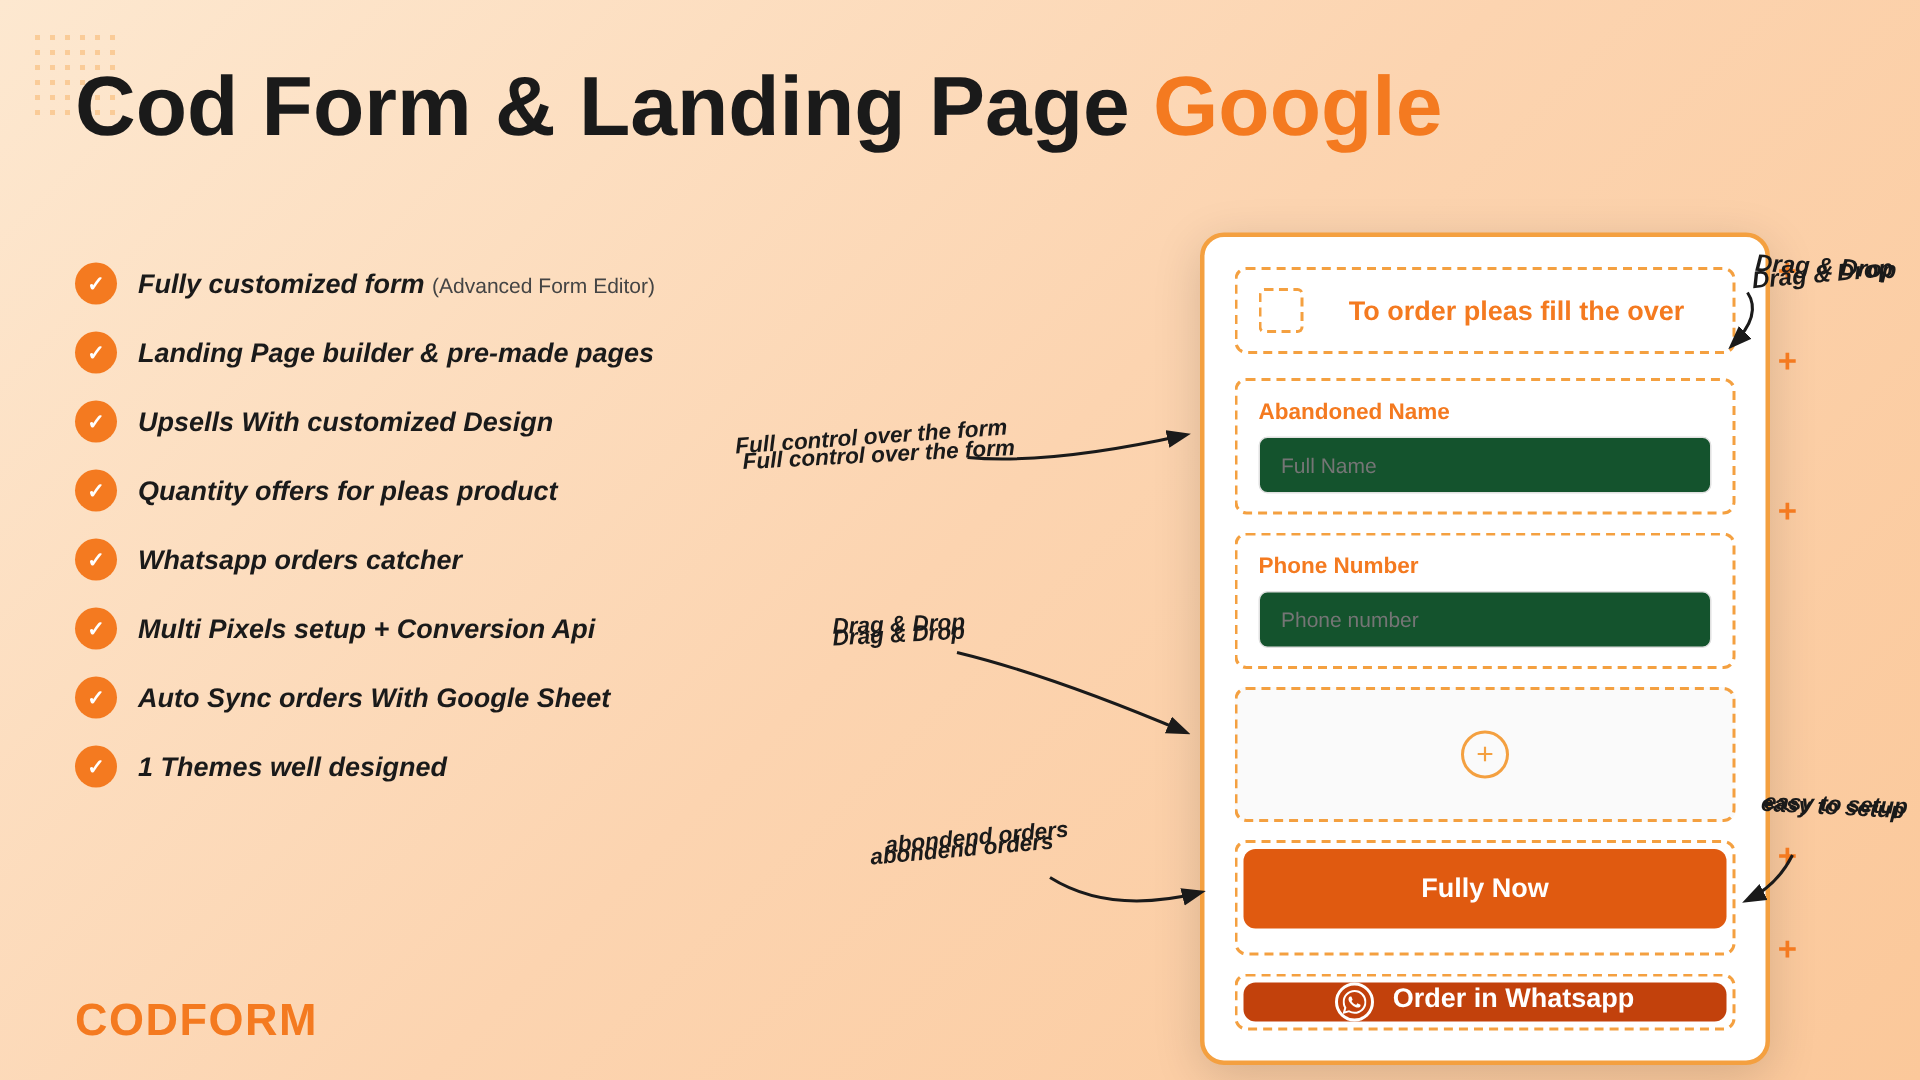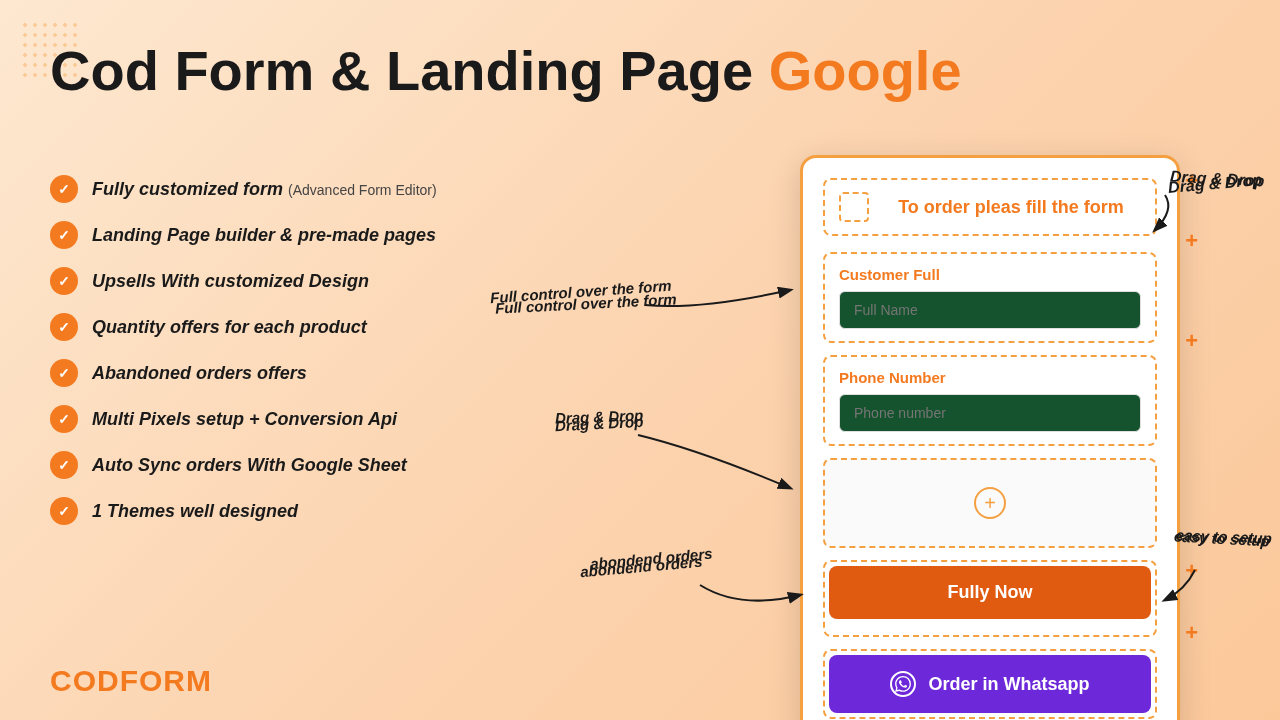--- a/index.html
+++ b/index.html
@@ -217,30 +217,28 @@
 
     
     .btn-whatsapp-row {
       border: 2px dashed #f4a040;
       border-radius: 8px;
       padding: 4px;
     }
 
     .btn-whatsapp {
       width: 100%;
-      background: #6d28d9;
+      background: #c2410c;
       color: white;
       border: none;
       border-radius: 8px;
-      padding: 16px;
       font-size: 18px;
       font-weight: 800;
       cursor: pointer;
       display: flex;
-      align-items: center;
       justify-content: center;
       gap: 12px;
     }
 
     .whatsapp-icon {
       width: 26px;
       height: 26px;
       border: 2px solid white;
       border-radius: 50%;
       display: flex;
@@ -271,25 +269,25 @@
   <li>
     <span class="check-icon">✓</span>
     <span class="item-text">Landing Page builder &amp; pre-made pages</span>
   </li>
   <li>
     <span class="check-icon">✓</span>
     <span class="item-text">Upsells With customized Design</span>
   </li>
   <li>
     <span class="check-icon">✓</span>
-    <span class="item-text">Quantity offers for each product</span>
-  </li>
-  <li>
-    <span class="check-icon">✓</span>
-    <span class="item-text">Abandoned orders offers</span>
+    <span class="item-text">Quantity offers for pleas product</span>
+  </li>
+  <li>
+    <span class="check-icon">✓</span>
+    <span class="item-text">Whatsapp orders catcher</span>
   </li>
   <li>
     <span class="check-icon">✓</span>
     <span class="item-text">Multi Pixels setup + Conversion Api</span>
   </li>
   <li>
     <span class="check-icon">✓</span>
     <span class="item-text">Auto Sync orders With Google Sheet</span>
   </li>
   <li>
@@ -297,25 +295,25 @@
     <span class="item-text">1 Themes well designed</span>
   </li>
 </ul>
 
 <div class="codform-logo">CODFORM</div>
 
 <div class="form-panel">
 
   <div class="form-title-row">
     <div class="form-title-icon"></div>
-    <div class="form-title-text">To order pleas fill the form</div>
+    <div class="form-title-text">To order pleas fill the over</div>
   </div>
 
   <div class="field-group">
-    <div class="field-label">Customer Full</div>
+    <div class="field-label">Abandoned Name</div>
     <input class="field-input" type="text" placeholder="Full Name" style="">
   </div>
 
   <div class="field-group">
     <div class="field-label">Phone Number</div>
     <input class="field-input" type="text" placeholder="Phone number" style="">
   </div>
 
   <div class="drop-zone">
     <div class="drop-zone-plus">+</div>

